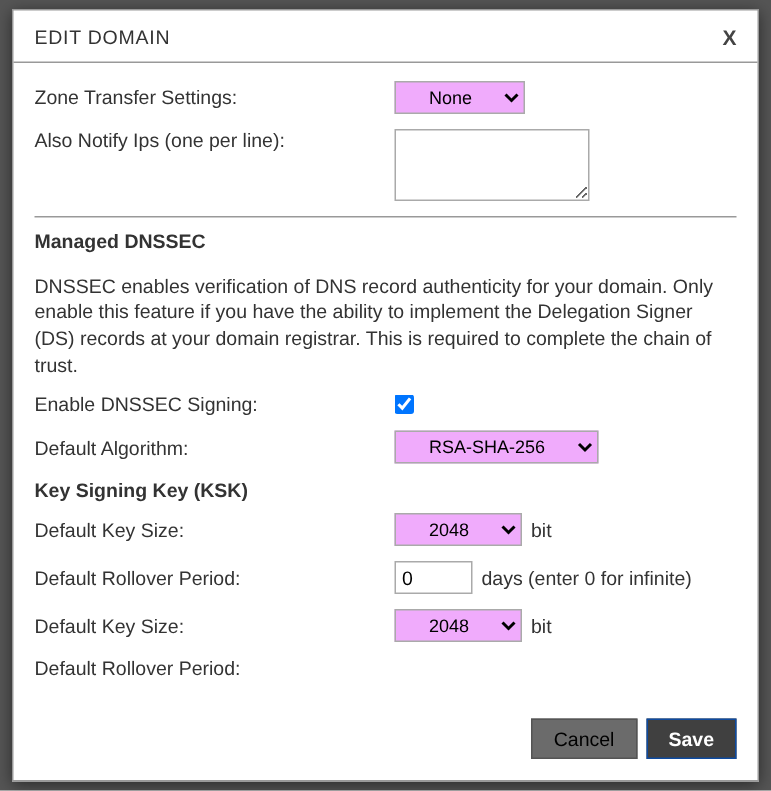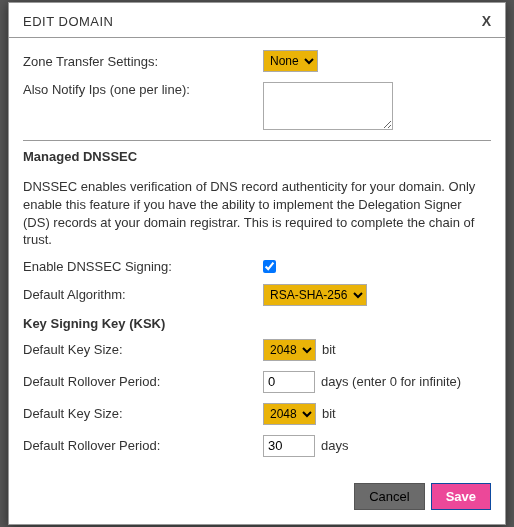--- a/index.html
+++ b/index.html
@@ -54,23 +54,23 @@
     flex: 0 0 240px;
     padding-right: 8px;
   }
   .ctrl {
     flex: 1;
     display: flex;
     align-items: center;
   }
   select {
     border: 1px solid #aaa;
-    background: #eab308;
+    background: #f0abfc;
     font-size: 12px;
-    padding: 1px 2px;
+    padding: 1px 18px;
     height: 22px;
   }
   textarea {
     width: 130px;
     height: 48px;
     border: 1px solid #aaa;
     resize: both;
     font-family: inherit;
     font-size: 12px;
     padding: 2px;
@@ -113,21 +113,21 @@
     padding: 5px 14px;
     font-size: 13px;
     cursor: pointer;
   }
   .btn-cancel {
     background: #6b6b6b;
     color: #000000;
     border-color: #555;
   }
   .btn-save {
-    background: #ec4899;
+    background: #404040;
     color: #fff;
     border-color: #0d4aa0;
     font-weight: 600;
   }
   input[type="checkbox"] {
     margin: 0;
   }
 </style>
 </head>
 <body>
@@ -203,24 +203,20 @@
       <div class="ctrl">
         <select>
           <option>2048</option>
         </select>
         <span class="suffix">bit</span>
       </div>
     </div>
 
     <div class="row">
       <div class="lbl">Default Rollover Period:</div>
-      <div class="ctrl">
-        <input type="text" value="30" style="">
-        <span class="suffix">days</span>
-      </div>
     </div>
 
   </div>
 
   <div class="modal-footer">
     <button class="btn btn-cancel">Cancel</button>
     <button class="btn btn-save">Save</button>
   </div>
 </div>
 

